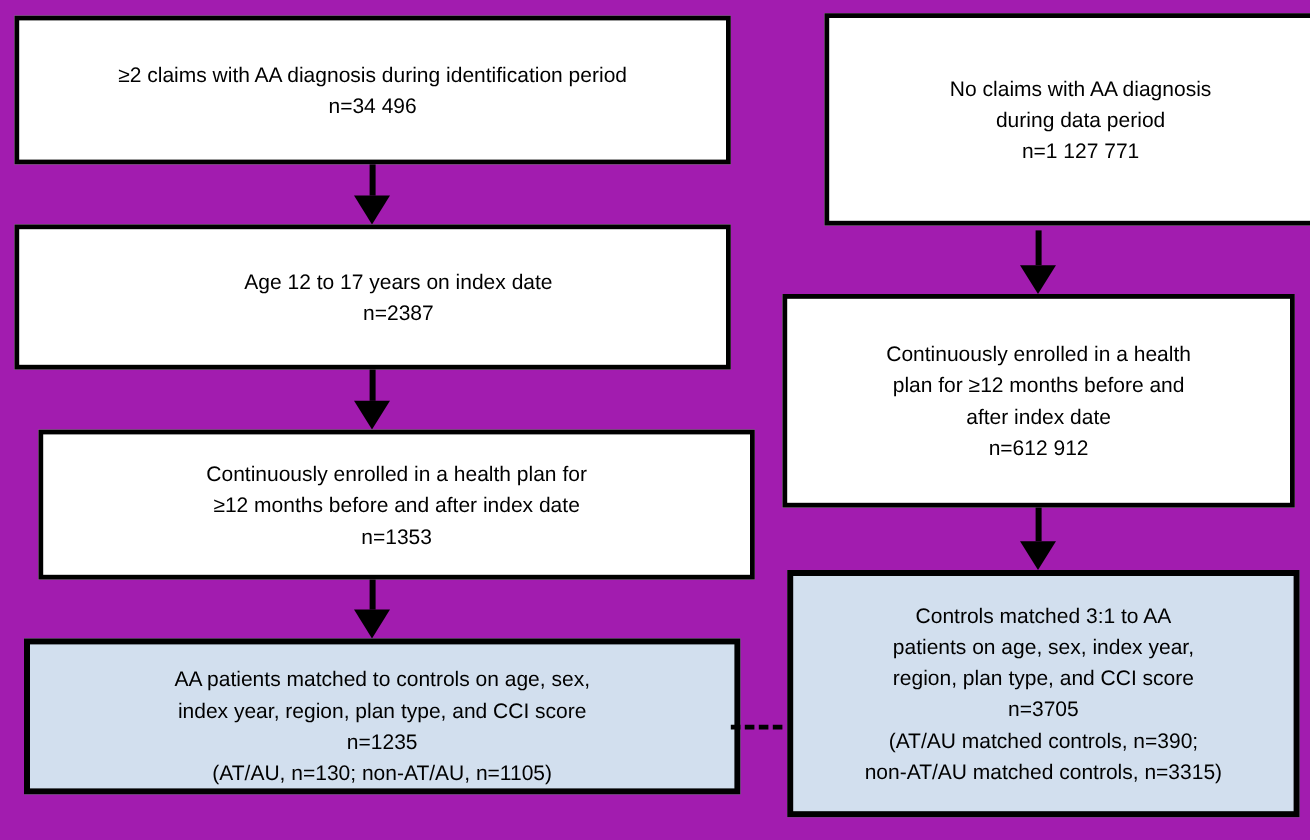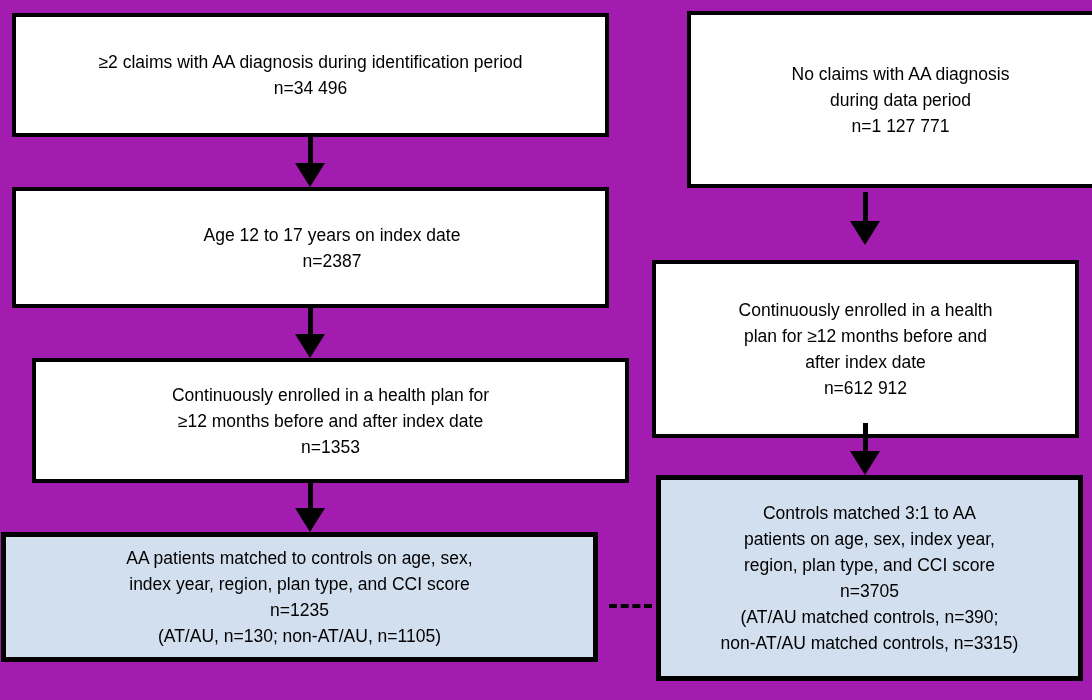--- a/index.html
+++ b/index.html
@@ -59,24 +59,24 @@
   }
   .dash-link {
     position: absolute;
     height: 0;
     border-top: 4px dashed var(--line);
   }
   
   #box-l1 { left: 12px;  top: 13px;  width: 597px; height: 124px; }
   #box-l2 { left: 12px;  top: 187px; width: 597px; height: 121px; padding-left: 43px; }
   #box-l3 { left: 12px;  top: 358px; width: 597px; height: 125px; margin-left: 20px; }
-  #box-l4 { left: 1px;  top: 532px; width: 597px; height: 130px; }
+  #box-l4 { left: 20px;  top: 532px; width: 597px; height: 130px; align-items: flex-end; }
   
   #box-r1 { left: 652px; top: 11px;  width: 427px; height: 177px; margin-left: 35px; }
-  #box-r2 { left: 652px; top: 260px; width: 427px; height: 178px; }
+  #box-r2 { left: 652px; top: 245px; width: 427px; height: 178px; }
   #box-r3 { left: 656px; top: 475px; width: 427px; height: 206px; }
   
   #arrow-l1 { left: 295px; top: 137px; height: 50px; }
   #arrow-l2 { left: 295px; top: 308px; height: 50px; }
   #arrow-l3 { left: 295px; top: 483px; height: 49px; }
   #arrow-r1 { left: 850px; top: 192px; height: 53px; }
   #arrow-r2 { left: 850px; top: 423px; height: 52px; }
   
   #match-link { left: 609px; top: 604px; width: 43px; }
 </style>

